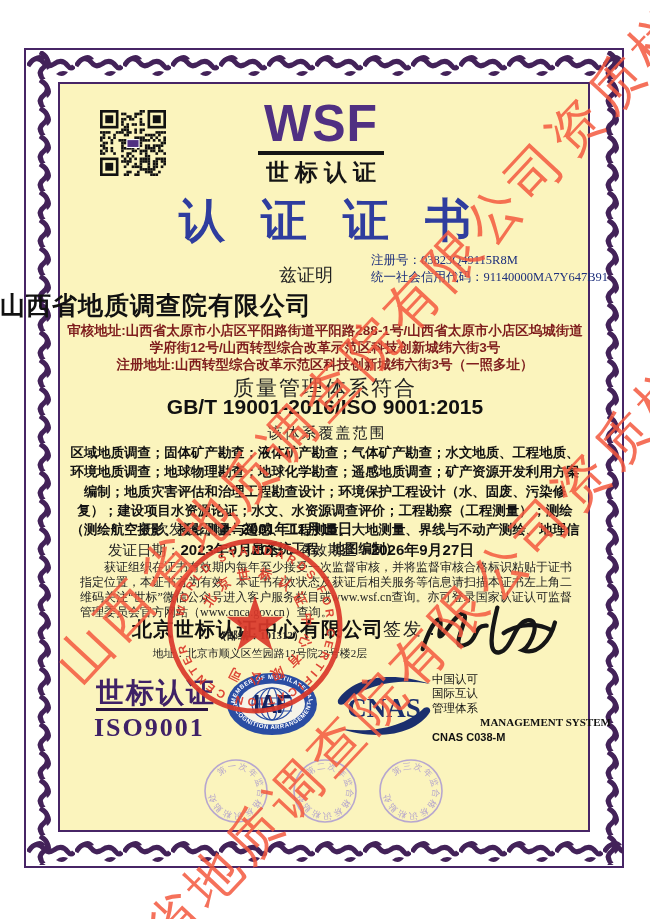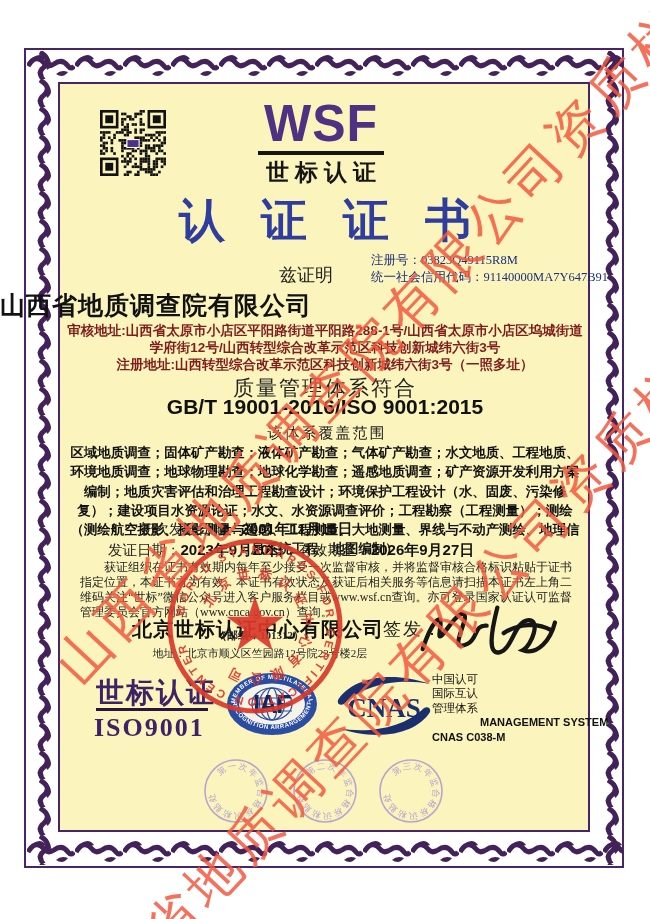--- a/index.html
+++ b/index.html
@@ -393,21 +393,21 @@
   <svg class="abs" style="left:336px;top:672px;" width="96" height="66" viewBox="0 0 96 66">
     <path d="M2,28 C16,6 54,-2 94,12 C64,6 28,12 8,32 C4,34 1,32 2,28 Z" fill="#1B2F6E"></path>
     <path d="M94,40 C80,62 42,70 2,56 C32,62 68,56 88,36 C92,34 95,36 94,40 Z" fill="#1B2F6E"></path>
     <text x="48" y="45" text-anchor="middle" font-size="27" font-weight="bold" fill="#1B2F6E" font-family="'Liberation Serif','DejaVu Serif',serif">CNAS</text>
   </svg>
 
   <div class="abs accr serif">
     <div>中国认可</div>
     <div>国际互认</div>
     <div>管理体系</div>
-    <div class="en" style="font-family:Liberation Sans, sans-serif;padding-left:48px;">MANAGEMENT SYSTEM</div>
+    <div class="en" style="font-family:Liberation Serif, serif;padding-left:48px;">MANAGEMENT SYSTEM</div>
     <div class="en" style="font-family:'Liberation Sans','DejaVu Sans',sans-serif;">CNAS C038-M</div>
   </div>
 
   <svg class="abs" style="left:201px;top:756px;" width="70" height="70" viewBox="0 0 70 70">
     <defs>
         <path id="stkA" d="M 13,35 A 22,22 0 1 1 57,35 A 22,22 0 1 1 13,35"></path>
       </defs>
     <circle cx="35" cy="35" r="31" fill="none" stroke="#B7A7CF" stroke-width="1.6"></circle>
     <text font-size="8.5" fill="#B3A3CD" letter-spacing="1.5"><textPath href="#stkA" startOffset="12%">第一次年监合格标识粘贴处</textPath></text>
   </svg>

